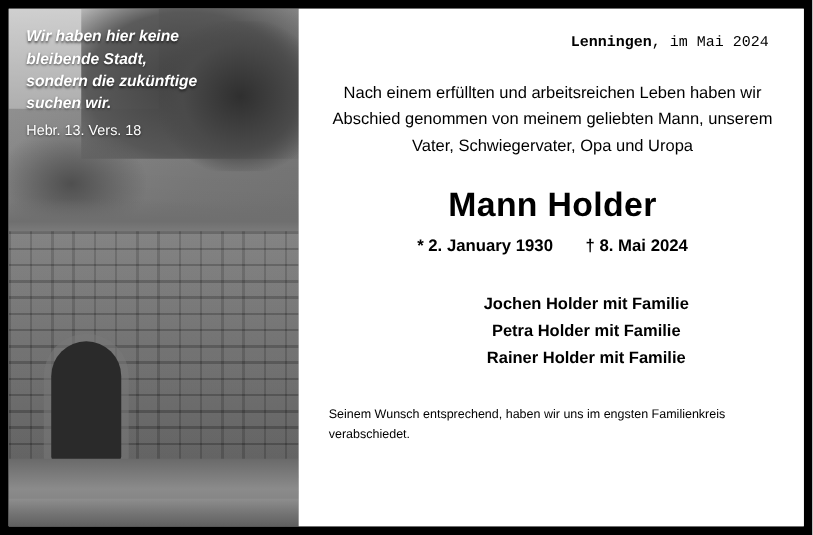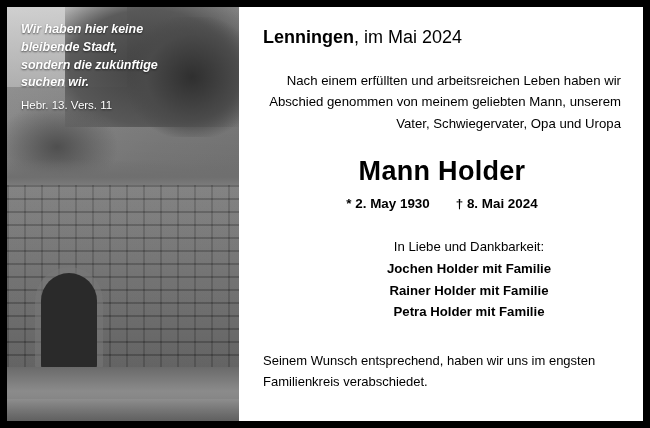--- a/index.html
+++ b/index.html
@@ -136,33 +136,34 @@
   
   .right-panel {
     position: relative;
     flex: 1 1 auto;
     background: #ffffff;
     padding: 16px 22px 10px 24px;
     box-sizing: border-box;
     color: #000000;
   }
   .place-line {
-    text-align: left;
-    font-size: 18px;
+    text-align: right;
+    font-size: 12px;
     margin: 4px 0 0 0;
     padding-right: 6px;
+    font-family: Liberation Mono, monospace;
   }
   .place-line .place {
     font-weight: bold;
   }
   .intro {
     margin: 22px 0 0 0;
     font-size: 13.2px;
     line-height: 1.62;
-    text-align: right;
+    text-align: center;
   }
   .name {
     margin: 22px 0 0 0;
     text-align: center;
     font-size: 27px;
     font-weight: bold;
     letter-spacing: .3px;
   }
   .dates {
     margin: 9px 0 0 0;
@@ -183,21 +184,21 @@
     font-size: 13.2px;
     margin: 0 0 4px 0;
   }
   .survivors .person {
     font-size: 13.2px;
     font-weight: bold;
     line-height: 1.62;
   }
   .closing {
     margin: 28px 0 0 0;
-    font-size: 13px;
+    font-size: 10px;
     line-height: 1.62;
   }
 </style>
 </head>
 <body>
 
 <div class="obituary">
 
   <div class="left-panel">
     <div class="photo">
@@ -209,37 +210,36 @@
       <div class="wall"></div>
       <div class="arch"></div>
       <div class="grass"></div>
       <div class="grass-2"></div>
     </div>
     <div class="verse">
       <p class="verse-text">Wir haben hier keine
 bleibende Stadt,
 sondern die zukünftige
 suchen wir.</p>
-      <div class="verse-ref">Hebr. 13. Vers. 11</div>
+      <div class="verse-ref">Hebr. 13. Vers. 18</div>
     </div>
   </div>
 
   <div class="right-panel">
 
     <p class="place-line"><span class="place">Lenningen</span><span>, im Mai 2024</span></p>
 
     <p class="intro">Nach einem erfüllten und arbeitsreichen Leben haben wir Abschied genommen von meinem geliebten Mann, unserem Vater, Schwiegervater, Opa und Uropa</p>
 
     <h1 class="name">Mann Holder</h1>
 
-    <p class="dates"><span>* 2. May 1930</span><span class="sep"></span><span>† 8. Mai 2024</span></p>
+    <p class="dates"><span>* 2. January 1930</span><span class="sep"></span><span>† 8. Mai 2024</span></p>
 
     <div class="survivors">
-      <div class="lead">In Liebe und Dankbarkeit:</div>
       <div class="person">Jochen Holder mit Familie</div>
+      <div class="person">Petra Holder mit Familie</div>
       <div class="person">Rainer Holder mit Familie</div>
-      <div class="person">Petra Holder mit Familie</div>
     </div>
 
     <p class="closing">Seinem Wunsch entsprechend, haben wir uns im engsten Familienkreis verabschiedet.</p>
 
   </div>
 </div>
 
 </body></html>

